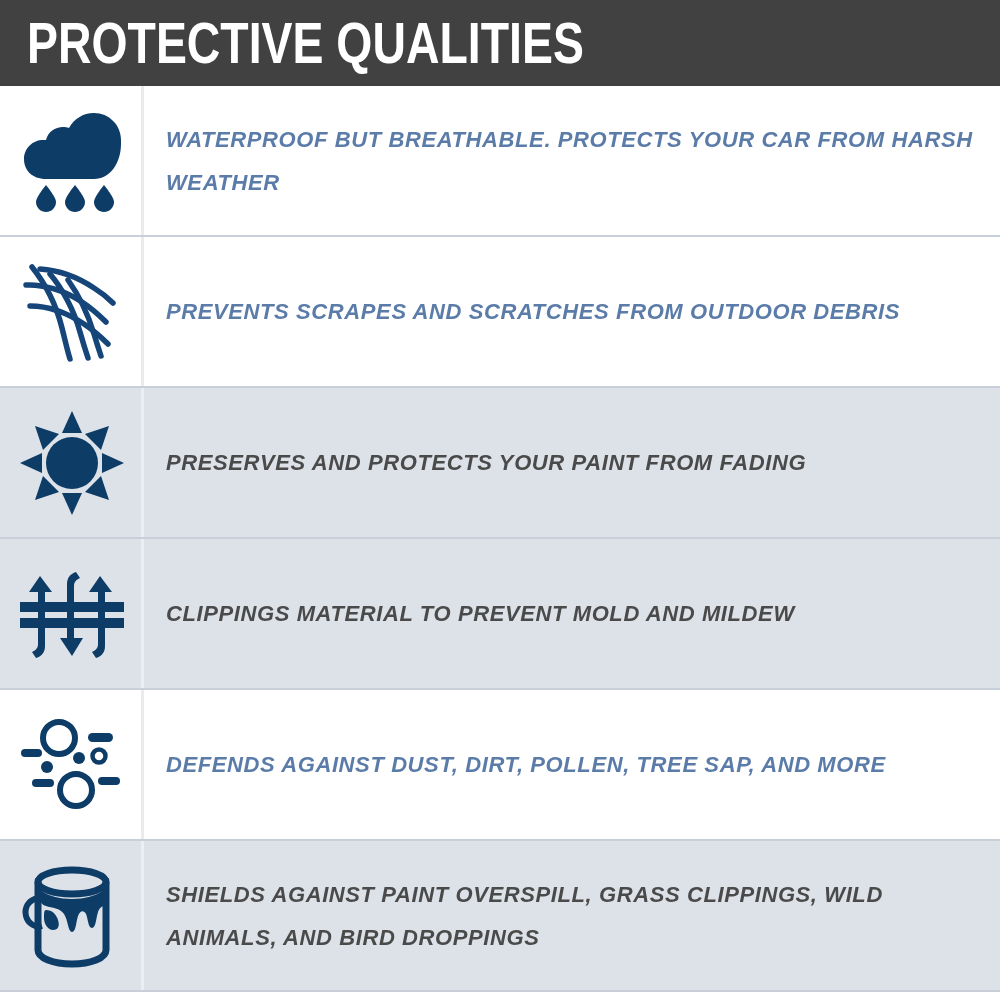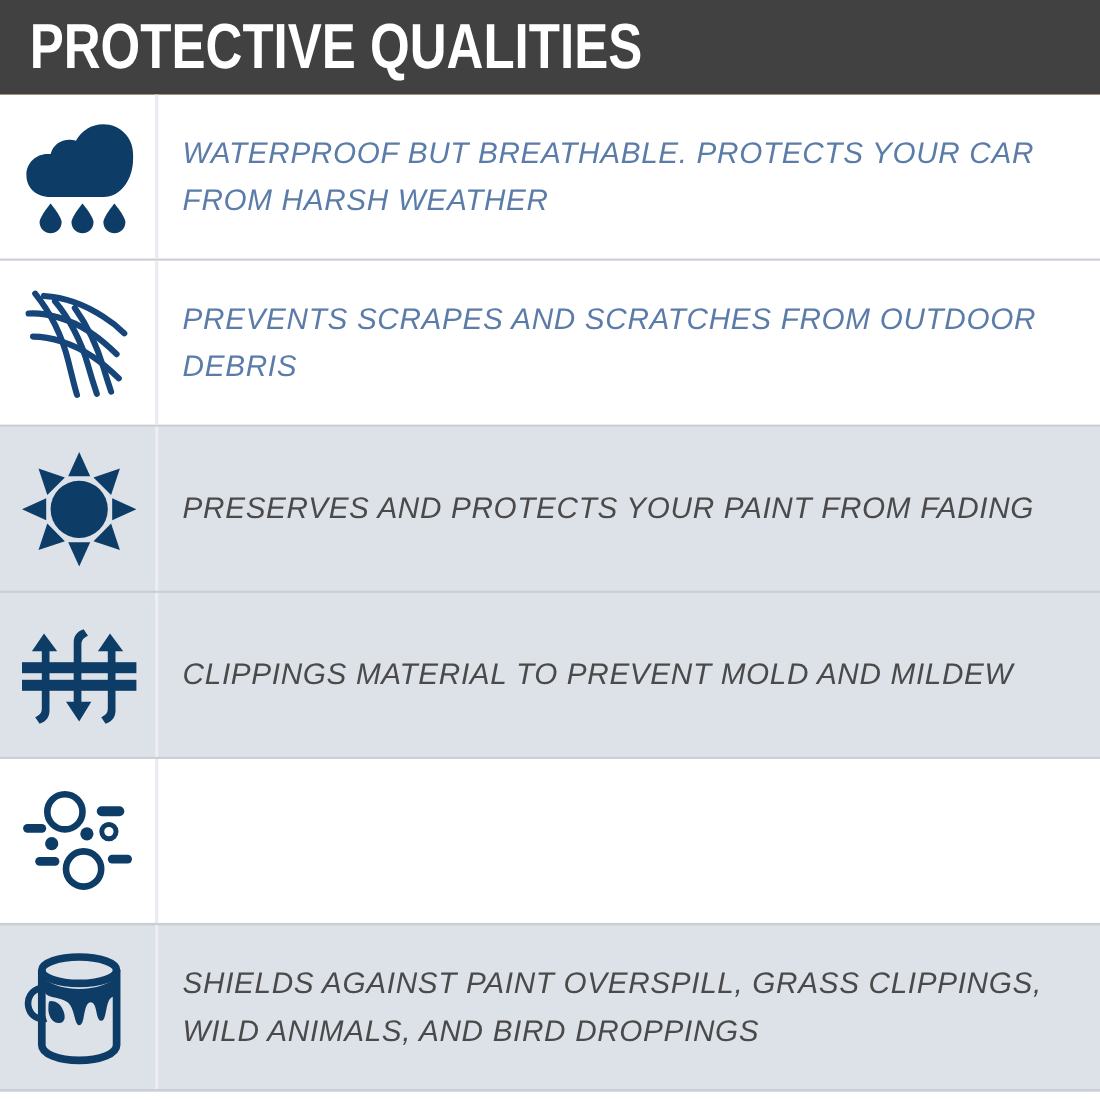--- a/index.html
+++ b/index.html
@@ -85,23 +85,23 @@
   .text-cell {
     flex: 1;
     display: flex;
     align-items: center;
     padding-left: 22px;
     padding-right: 24px;
     box-sizing: border-box;
   }
   .feature-text {
     font-family: "Liberation Sans Narrow", "Liberation Sans", sans-serif;
-    font-weight: normal;
+    font-weight: bold;
     font-style: italic;
-    font-size: 27px;
+    font-size: 22px;
     line-height: 43px;
     letter-spacing: 0.6px;
     margin: 0;
   }
   .text-blue { color: #5b7ca8; }
   .text-gray { color: #4a4a4a; }
 
   .bottom-strip {
     height: 10px;
     background: #ffffff;
@@ -227,20 +227,23 @@
               <circle cx="29" cy="56" r="6"></circle>
 
               <rect x="3" y="38" width="21" height="8" rx="4"></rect>
               <rect x="70" y="22" width="25" height="9" rx="4.5"></rect>
               <rect x="14" y="68" width="22" height="8" rx="4"></rect>
               <rect x="80" y="66" width="22" height="8" rx="4"></rect>
             </g>
           </svg>
         </span>
       </div>
+      <div class="text-cell">
+        <p class="feature-text text-blue">DEFENDS AGAINST DUST, DIRT, POLLEN, TREE SAP, AND MORE</p>
+      </div>
     </div>
 
     <div class="row shaded">
       <div class="icon-cell">
         <span class="icon-wrap">
           <svg viewBox="0 0 108 108" width="108" height="108" aria-hidden="true">
             <g fill="none" stroke="#0d3c66" stroke-width="7">
 
               <path d="M20 20 L20 88 C20 96 35 102 54 102 C73 102 88 96 88 88 L88 20"></path>
 

